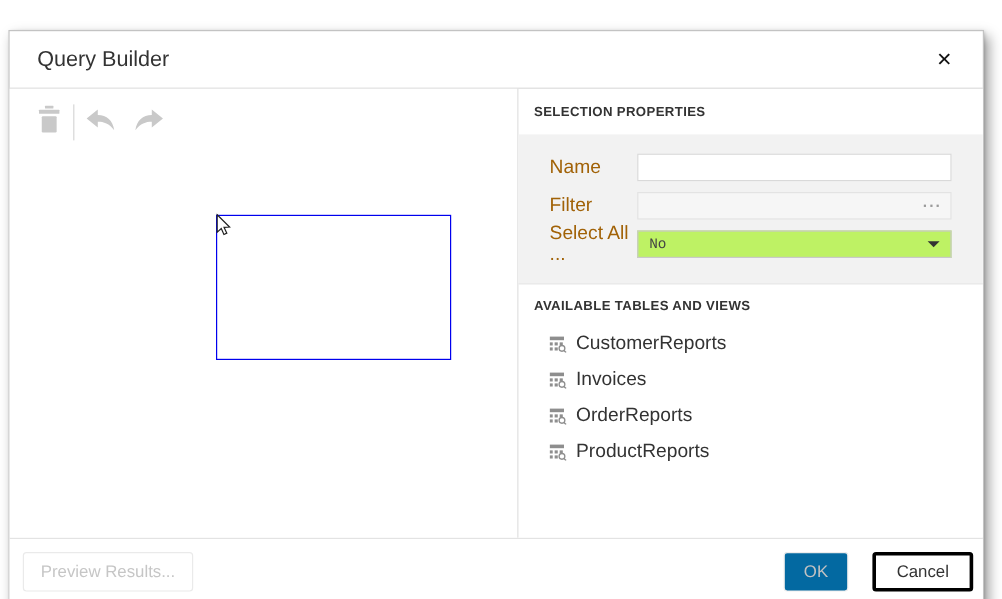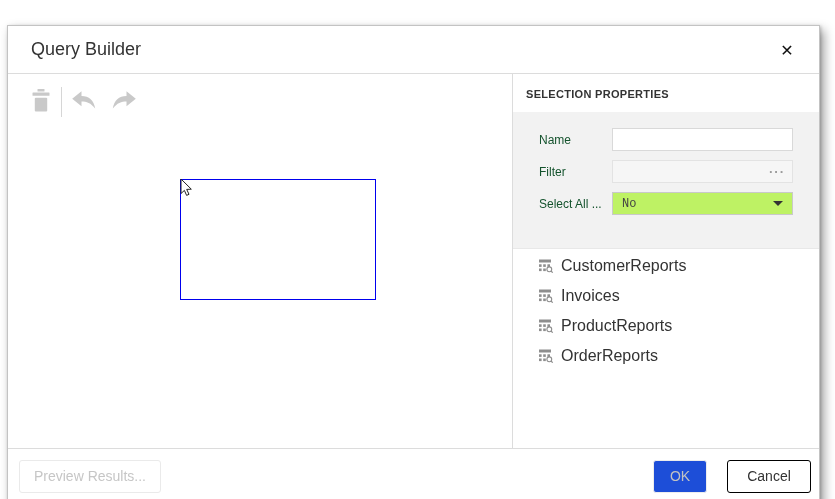--- a/index.html
+++ b/index.html
@@ -27,31 +27,31 @@
   .tool-btn { width:26px; height:26px; display:flex; align-items:center;
               justify-content:center; }
   .tool-sep { width:1px; height:30px; background:#d6d6d6; margin:0 9px 0 7px; }
   .tool-gap { width:14px; }
 
   .selection-rect { position:absolute; left:172px; top:105px; width:196px;
                     height:121px; border:1px solid #0000ee; background:#fff; }
   .cursor { position:absolute; left:172px; top:104px; }
 
   
-  .right-panel { width:307px; border-left:1px solid #dcdcdc; background:#fff; }
+  .right-panel { width:388px; border-left:1px solid #dcdcdc; background:#fff; }
   .panel-header { font-size:11px; font-weight:bold; color:#333;
                   letter-spacing:.3px; padding-left:13px; }
   .ph1 { height:38px; line-height:40px; }
   .ph2 { height:33px; line-height:36px; }
 
   .form-block { background:#f2f2f2; border-bottom:1px solid #e8e8e8;
                 padding:16px 26px 17px 26px; }
   .form-row { display:flex; align-items:center; height:23px; margin-bottom:9px; }
-  .form-row:last-child { margin-bottom:16px; }
-  .form-label { width:73px; flex:none; font-size:12px; color:#14532d; }
+  .form-row:last-child { margin-bottom:4px; }
+  .form-label { width:73px; flex:none; font-size:16px; color:#a16207; }
   .text-input { flex:1; height:23px; border:1px solid #d9d9d9; background:#fff;
                 font-size:12px; padding:0 6px; color:#333; outline:none;
                 font-family:"Liberation Sans", sans-serif; }
   .filter-box { flex:1; height:23px; border:1px solid #e3e3e3; background:#f6f6f6;
                 display:flex; align-items:center; justify-content:flex-end;
                 padding-right:7px; }
   .dots { color:#9a9a9a; font-size:13px; font-weight:bold; letter-spacing:1px;
           line-height:10px; }
   .select-box { flex:1; height:23px; border:1px solid #c9c9c9; background:#bef264;
                 display:flex; align-items:center; justify-content:space-between;
@@ -68,22 +68,22 @@
 
   
   .footer { height:55px; border-top:1px solid #dcdcdc; display:flex;
             align-items:center; justify-content:space-between;
             padding:0 8px 0 11px; background:#fff;gap:44px; }
   .btn { height:33px; border-radius:3px; font-size:14px; background:#fff;
          display:flex; align-items:center; justify-content:center;
          font-family:"Liberation Sans", sans-serif; cursor:pointer; }
   .btn-preview { width:142px; border:1px solid #eaeaea; color:#c6c6c6; }
   .btn-group { display:flex; gap:20px; align-items:center; }
-  .btn-ok { width:54px; border:1px solid #ededed; color:#c2c2c2; background:#1d4ed8; }
-  .btn-cancel { width:84px; border:1px solid #000000; color:#333; }
+  .btn-ok { width:54px; border:1px solid #ededed; color:#c2c2c2; background:#0369a1; }
+  .btn-cancel { width:84px; border:3px solid #000000; color:#333; }
 </style>
 </head>
 <body>
 
 <div class="dialog">
 
   <div class="title-bar">
     <span class="title-text">Query Builder</span>
     <span class="close-btn">✕</span>
   </div>
@@ -144,20 +144,21 @@
         </div>
         <div class="form-row">
           <span class="form-label">Select All ...</span>
           <div class="select-box">
             <span class="select-value">No</span>
             <span class="caret-down"></span>
           </div>
         </div>
       </div>
 
+      <div class="panel-header ph2">AVAILABLE TABLES AND VIEWS</div>
 
       <div class="tables-list">
         <div class="table-item">
           <svg width="15" height="14" viewBox="0 0 15 14">
             <rect x="0" y="0.5" width="12" height="3" fill="#8e8e8e"></rect>
             <g fill="#8e8e8e">
                 <rect x="0" y="5.3" width="2.6" height="2.6"></rect>
                 <rect x="4.2" y="5.3" width="2.6" height="2.6"></rect>
                 <rect x="8.4" y="5.3" width="2.6" height="2.6"></rect>
                 <rect x="0" y="9.5" width="2.6" height="2.6"></rect>
@@ -189,36 +190,36 @@
             <g fill="#8e8e8e">
                 <rect x="0" y="5.3" width="2.6" height="2.6"></rect>
                 <rect x="4.2" y="5.3" width="2.6" height="2.6"></rect>
                 <rect x="8.4" y="5.3" width="2.6" height="2.6"></rect>
                 <rect x="0" y="9.5" width="2.6" height="2.6"></rect>
                 <rect x="4.2" y="9.5" width="2.6" height="2.6"></rect>
               </g>
             <circle cx="10.3" cy="10.3" r="2.4" fill="#fff" stroke="#8e8e8e" stroke-width="1.1"></circle>
             <line x1="12" y1="12" x2="13.7" y2="13.7" stroke="#8e8e8e" stroke-width="1.2"></line>
           </svg>
+          <span class="table-name">OrderReports</span>
+        </div>
+        <div class="table-item">
+          <svg width="15" height="14" viewBox="0 0 15 14">
+            <rect x="0" y="0.5" width="12" height="3" fill="#8e8e8e"></rect>
+            <g fill="#8e8e8e">
+                <rect x="0" y="5.3" width="2.6" height="2.6"></rect>
+                <rect x="4.2" y="5.3" width="2.6" height="2.6"></rect>
+                <rect x="8.4" y="5.3" width="2.6" height="2.6"></rect>
+                <rect x="0" y="9.5" width="2.6" height="2.6"></rect>
+                <rect x="4.2" y="9.5" width="2.6" height="2.6"></rect>
+              </g>
+            <circle cx="10.3" cy="10.3" r="2.4" fill="#fff" stroke="#8e8e8e" stroke-width="1.1"></circle>
+            <line x1="12" y1="12" x2="13.7" y2="13.7" stroke="#8e8e8e" stroke-width="1.2"></line>
+          </svg>
           <span class="table-name">ProductReports</span>
-        </div>
-        <div class="table-item">
-          <svg width="15" height="14" viewBox="0 0 15 14">
-            <rect x="0" y="0.5" width="12" height="3" fill="#8e8e8e"></rect>
-            <g fill="#8e8e8e">
-                <rect x="0" y="5.3" width="2.6" height="2.6"></rect>
-                <rect x="4.2" y="5.3" width="2.6" height="2.6"></rect>
-                <rect x="8.4" y="5.3" width="2.6" height="2.6"></rect>
-                <rect x="0" y="9.5" width="2.6" height="2.6"></rect>
-                <rect x="4.2" y="9.5" width="2.6" height="2.6"></rect>
-              </g>
-            <circle cx="10.3" cy="10.3" r="2.4" fill="#fff" stroke="#8e8e8e" stroke-width="1.1"></circle>
-            <line x1="12" y1="12" x2="13.7" y2="13.7" stroke="#8e8e8e" stroke-width="1.2"></line>
-          </svg>
-          <span class="table-name">OrderReports</span>
         </div>
       </div>
     </div>
   </div>
 
   <div class="footer">
     <button class="btn btn-preview">Preview Results...</button>
     <div class="btn-group">
       <button class="btn btn-ok">OK</button>
       <button class="btn btn-cancel">Cancel</button>

